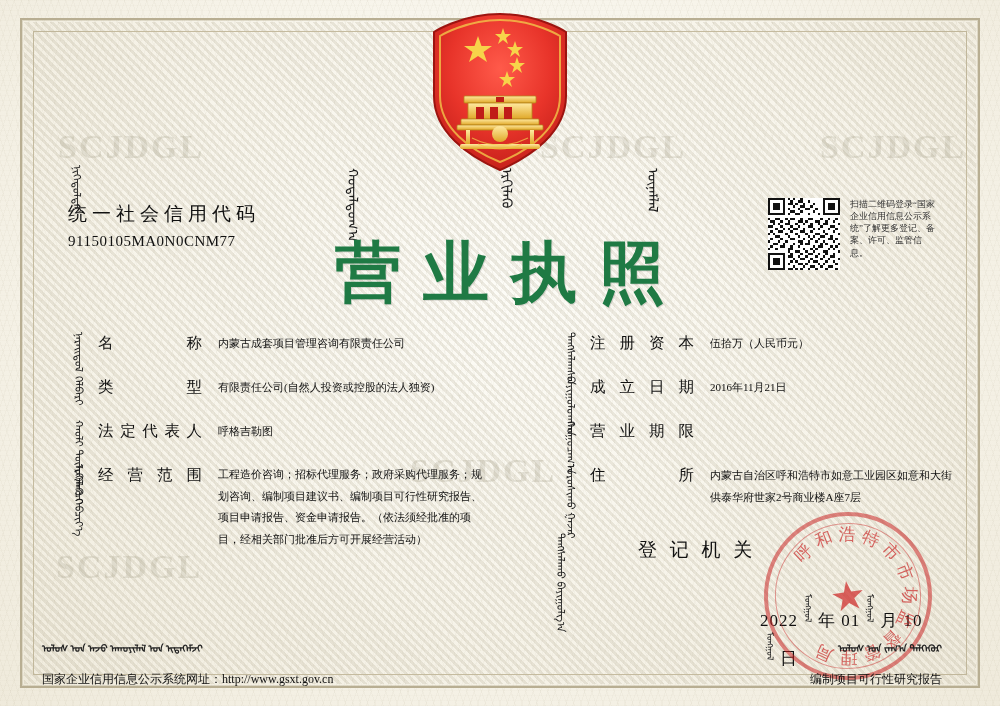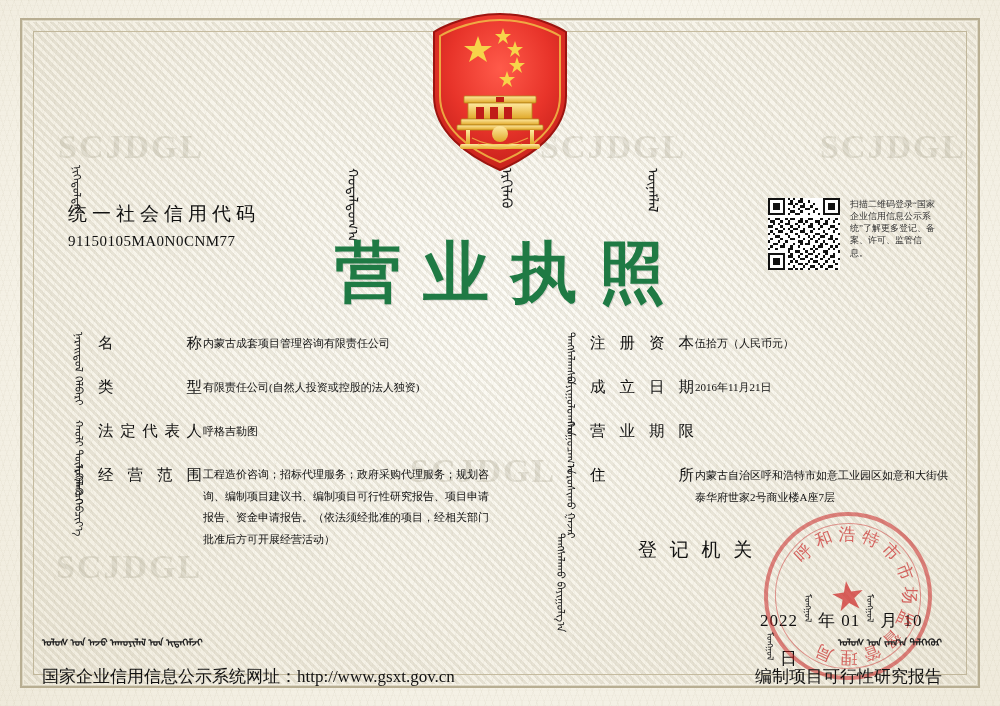--- a/index.html
+++ b/index.html
@@ -174,21 +174,21 @@
     justify-content: center;
   }
   .field .lbl {
     font-family: "Liberation Serif", serif;
     font-size: 15.5px;
     color: #111;
     width: 104px;
     flex: 0 0 104px;
     text-align: justify;
     text-align-last: justify;
-    padding-right: 1px;
+    padding-right: 16px;
     line-height: 22px;
     font-weight: normal;
   }
   .field .val {
     font-family: "Liberation Serif", serif;
     font-size: 11px;
     color: #111;
     line-height: 22px;
     flex: 1 1 auto;
   }
@@ -275,21 +275,21 @@
   .footer-mong {
     font-family: "Liberation Serif", serif;
     font-size: 10px;
     color: #222;
     margin-bottom: 4px;
     letter-spacing: 1px;
     font-weight: bold;
   }
   .footer-text {
     font-family: "Liberation Serif", serif;
-    font-size: 17px;
+    font-size: 12px;
     color: #111;
     margin-top: 16px;
   }
   .mong-glyph {
     font-family: "Liberation Serif", serif;
     writing-mode: vertical-rl;
     font-size: 11px;
     color: #1a1a1a;
     letter-spacing: -1px;
     white-space: nowrap;

